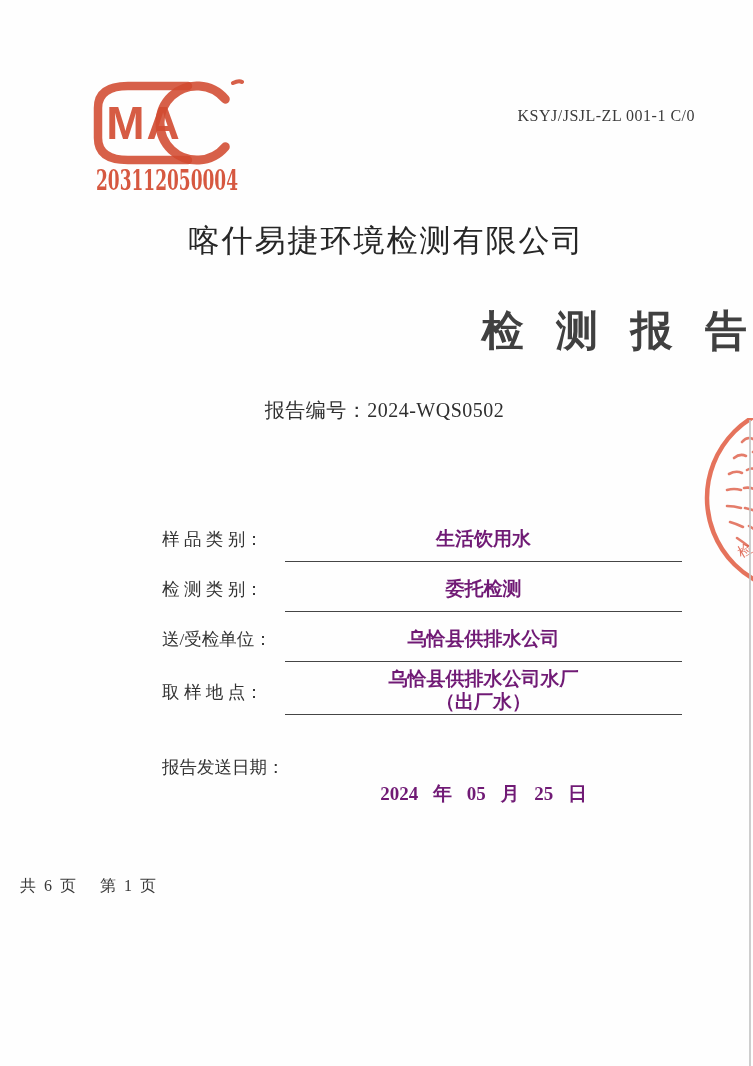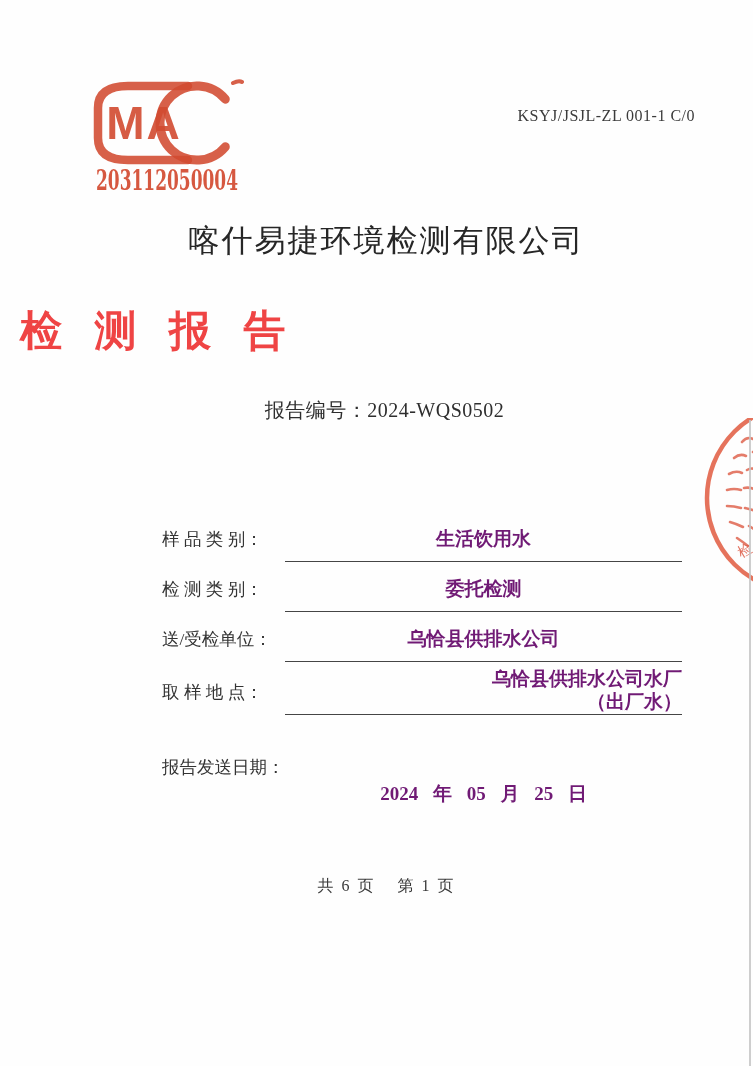--- a/index.html
+++ b/index.html
@@ -21,22 +21,22 @@
   
   .cma{position:absolute;left:84px;top:76px;}
   
   .company{
     position:absolute;left:20px;right:0;top:220px;
     text-align:center;font-size:31px;letter-spacing:2px;color:#262626;
   }
   
   .title{
     position:absolute;left:20px;right:0;top:303px;
-    text-align:left;font-size:42px;font-weight:bold;
-    letter-spacing:6px;word-spacing:10px;color:#ef4444;
+    text-align:right;font-size:42px;font-weight:bold;
+    letter-spacing:6px;word-spacing:10px;color:#404040;
   }
   
   .report-no{
     position:absolute;left:0;right:0;top:397px;
     text-align:center;font-size:20px;color:#2e2e2e;letter-spacing:.5px;padding-left:16px;
   }
   
   .round-stamp{position:absolute;right:0;top:418px;}
   
   .edge-line{
@@ -44,35 +44,35 @@
     background:#c6c6c6;opacity:.85;
   }
   
   .field-label{
     position:absolute;left:162px;font-size:17.5px;color:#333;white-space:nowrap;
   }
   .field-value{
     position:absolute;left:285px;width:397px;text-align:center;
     font-size:19px;color:#701a75;white-space:nowrap;font-weight:bold;
   }
-  .field-value.two-line{line-height:23px;white-space:normal;text-align:right;}
+  .field-value.two-line{line-height:23px;white-space:normal;}
   .field-value.date{word-spacing:10px;}
   .underline{
     position:absolute;left:285px;width:397px;height:0;
     border-top:1.5px solid #454545;
   }
   .lbl1{top:527px;} .val1{top:526px;} .ul1{top:561px;}
   .lbl2{top:577px;} .val2{top:576px;} .ul2{top:611px;}
   .lbl3{top:627px;} .val3{top:626px;} .ul3{top:661px;}
   .lbl4{top:680px;} .val4{top:667px;} .ul4{top:714px;}
   .lbl5{top:755px;} .val5{top:781px;}
   
   .footer{
     position:absolute;left:20px;right:0;top:876px;
-    text-align:center;font-size:16px;color:#3a3a3a;letter-spacing:2px;
+    font-size:16px;color:#3a3a3a;letter-spacing:2px;
   }
   .footer .gap{margin-left:22px;}
 </style>
 </head>
 <body>
 
 <div class="page">
 
   <svg class="cma" width="160" height="125" viewBox="0 0 160 125" aria-hidden="true">
     <g fill="none" stroke="#d24a30" stroke-opacity="0.88">

